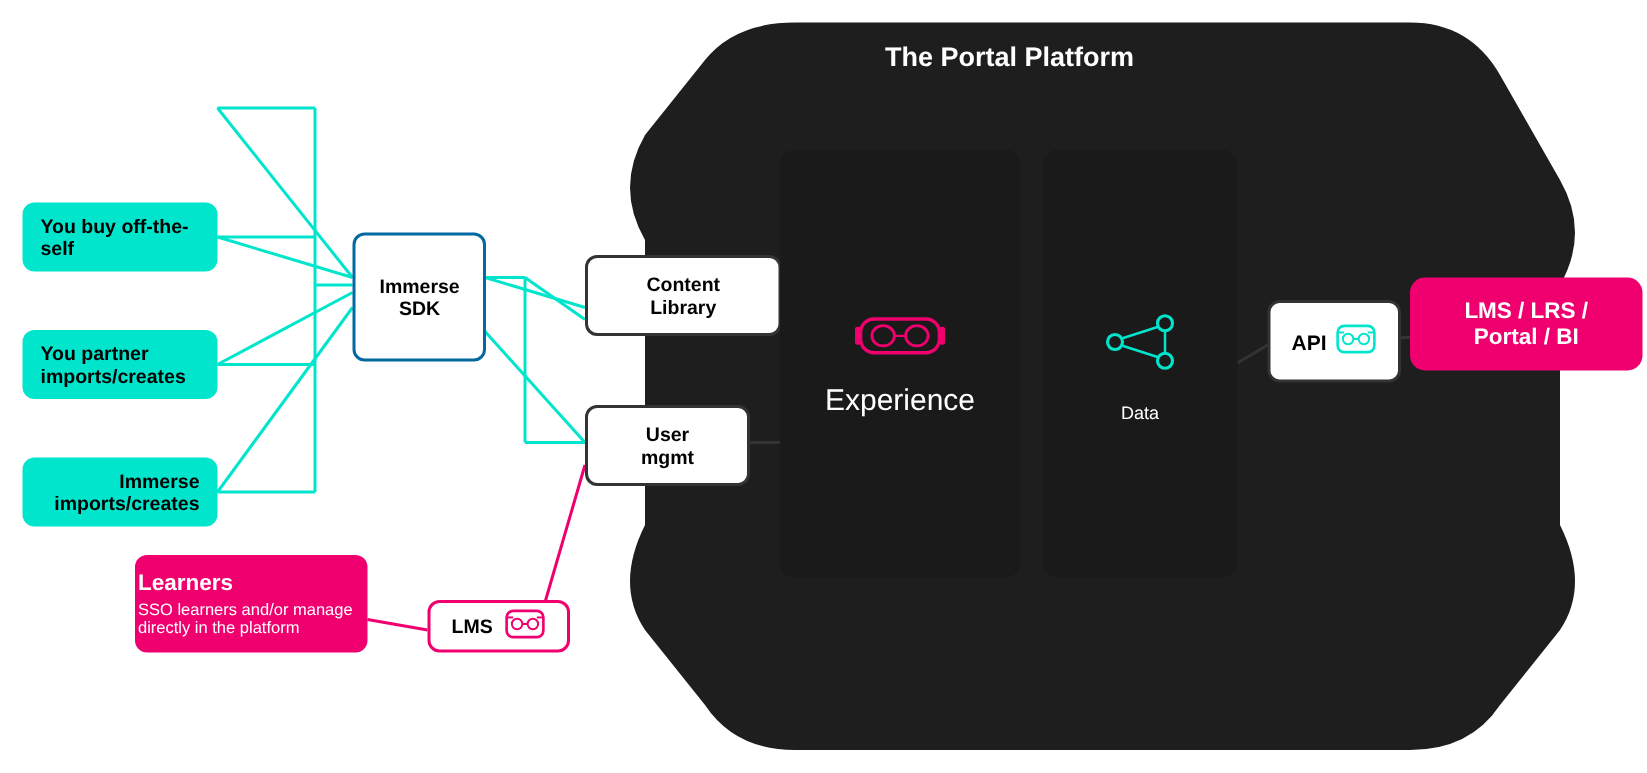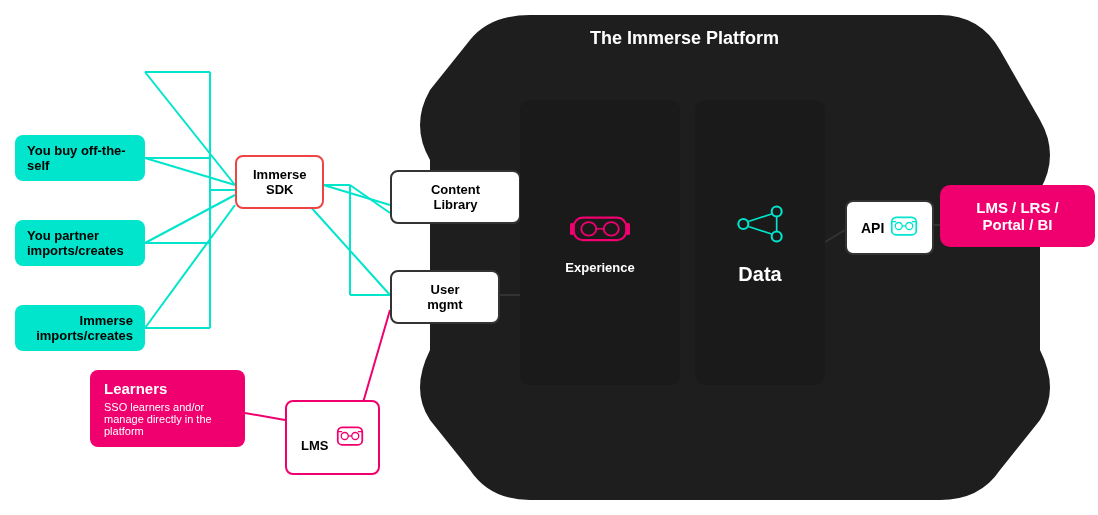--- a/index.html
+++ b/index.html
@@ -33,43 +33,43 @@
     .box-import { left: 15px; top: 50px; width: 130px; }
     .box-buy { left: 15px; top: 135px; width: 130px; }
     .box-partner { left: 15px; top: 220px; width: 130px; }
     .box-immerse { left: 15px; top: 305px; width: 130px; text-align: right; }
 
     
     .learners-box {
       position: absolute;
       background: #f0006e;
       border-radius: 8px;
-      padding: 10px 14px;
+      padding: 10px 2px;
       left: 90px;
       top: 370px;
       width: 155px;
       color: #fff;
     }
     .learners-box .title {
       font-size: 15px;
       font-weight: bold;
       margin-bottom: 4px;
     }
     .learners-box .subtitle {
       font-size: 11px;
       font-weight: normal;
     }
 
     
     .sdk-box {
       position: absolute;
       background: #fff;
-      border: 2px solid #ef4444;
-      border-radius: 8px;
-      padding: 10px 16px;
+      border: 2px solid #0369a1;
+      border-radius: 8px;
+      padding: 26px 16px;
       left: 235px;
       top: 155px;
       font-size: 13px;
       font-weight: bold;
       text-align: center;
     }
 
     
     .content-lib-box {
       position: absolute;
@@ -99,27 +99,27 @@
       text-align: center;
       width: 110px;
     }
 
     
     .lms-bottom-box {
       position: absolute;
       background: #fff;
       border: 2px solid #f0006e;
       border-radius: 8px;
-      padding: 20px 14px;
+      padding: 0 14px;
       left: 285px;
       top: 400px;
       font-size: 13px;
       font-weight: bold;
       display: flex;
-      align-items: flex-end;
+      align-items: center;
       gap: 8px;
     }
 
     
     .experience-card {
       position: absolute;
       background: #1a1a1a;
       border-radius: 10px;
       left: 520px;
       top: 100px;
@@ -128,22 +128,22 @@
       display: flex;
       flex-direction: column;
       align-items: center;
       justify-content: center;
       color: #fff;
       text-align: center;
       padding: 15px;
     }
 
     .experience-card .exp-title {
-      font-size: 13px;
-      font-weight: bold;
+      font-size: 20px;
+      font-weight: normal;
       margin-top: 10px;
     }
 
     .experience-card .exp-sub {
       font-size: 13px;
       margin-top: 8px;
       line-height: 1.6;
       color: #ddd;
     }
 
@@ -159,22 +159,22 @@
       display: flex;
       flex-direction: column;
       align-items: center;
       justify-content: center;
       color: #fff;
       text-align: center;
       padding: 15px;
     }
 
     .data-card .data-title {
-      font-size: 20px;
-      font-weight: bold;
+      font-size: 12px;
+      font-weight: normal;
       margin-top: 10px;
     }
 
     
     .api-box {
       position: absolute;
       background: #fff;
       border: 2px solid #333;
       border-radius: 8px;
       padding: 10px 14px;
@@ -285,21 +285,21 @@
     <line x1="145" y1="328" x2="210" y2="328" stroke="#00e5cc" stroke-width="2"></line>
     <line x1="210" y1="72" x2="210" y2="328" stroke="#00e5cc" stroke-width="2"></line>
     <line x1="210" y1="190" x2="235" y2="190" stroke="#00e5cc" stroke-width="2"></line>
 
     <line x1="300" y1="185" x2="350" y2="185" stroke="#00e5cc" stroke-width="2"></line>
     <line x1="350" y1="185" x2="350" y2="295" stroke="#00e5cc" stroke-width="2"></line>
     <line x1="350" y1="185" x2="390" y2="213" stroke="#00e5cc" stroke-width="2"></line>
     <line x1="350" y1="295" x2="390" y2="295" stroke="#00e5cc" stroke-width="2"></line>
   </svg>
 
-  <div class="platform-title">The Immerse Platform</div>
+  <div class="platform-title">The Portal Platform</div>
 
   <div class="input-box box-partner">You partner imports/creates</div>
   <div class="input-box box-buy">You buy off-the-self</div>
   <div class="input-box box-immerse">Immerse imports/creates</div>
 
   <div class="sdk-box">
     <span>Immerse</span><br>
     <span>SDK</span>
   </div>
 

